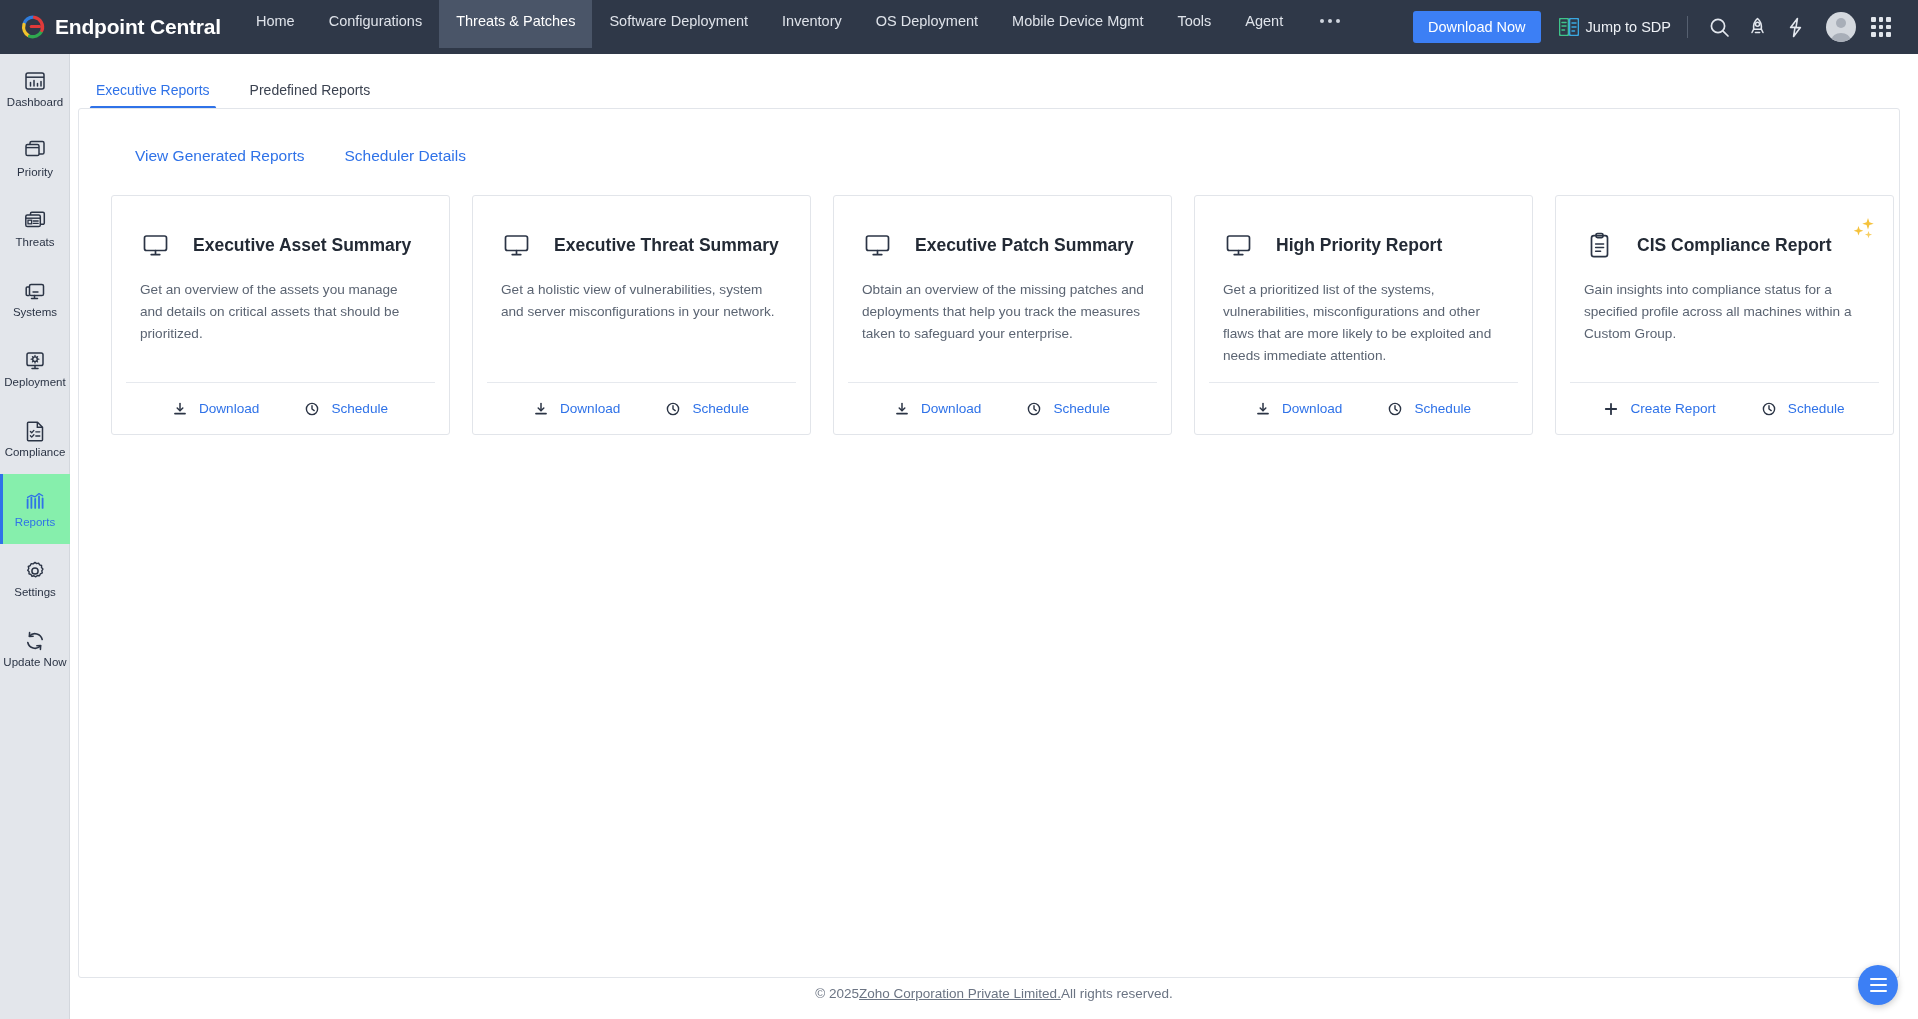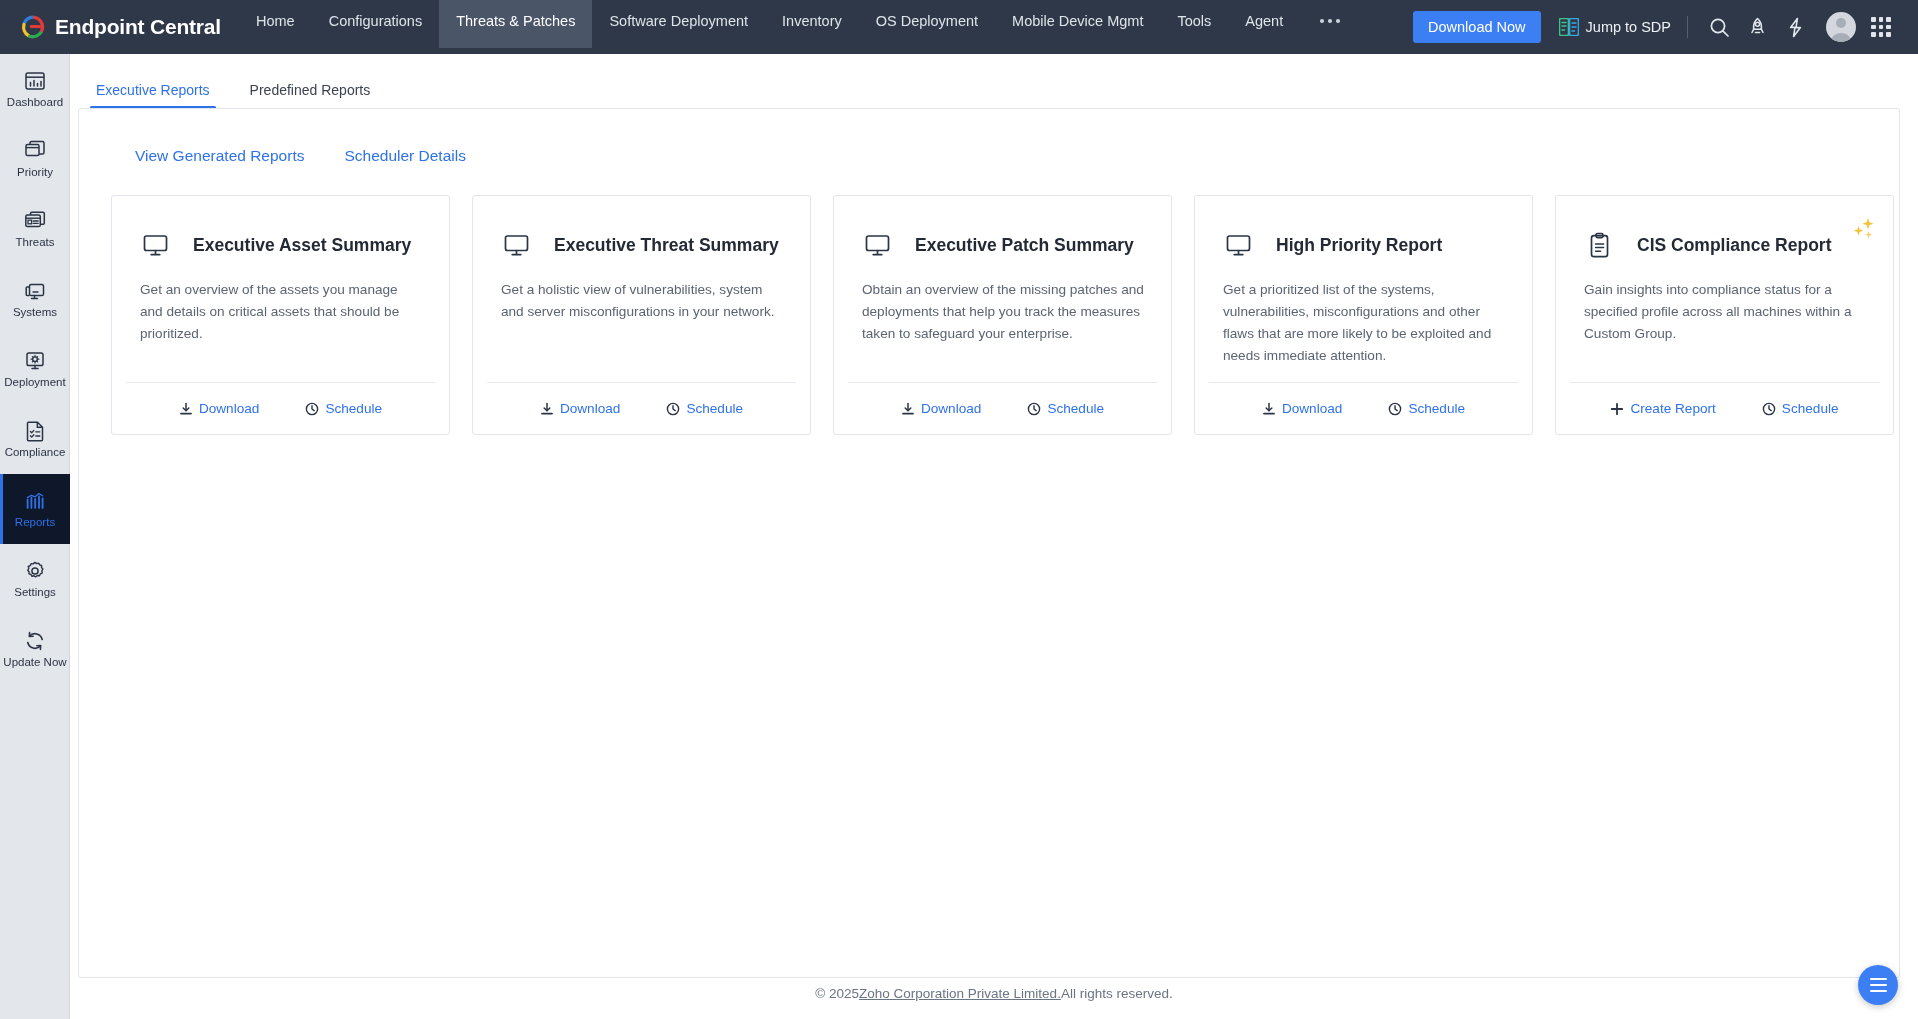--- a/index.html
+++ b/index.html
@@ -86,21 +86,21 @@
     z-index: 20;
   }
   .side-item {
     height: 70px; width: 70px;
     display: flex; flex-direction: column;
     align-items: center; justify-content: center;
     gap: 5px; cursor: pointer; position: relative;
     color: #2b3445;
   }
   .side-item .side-label { font-size: 11.5px; line-height: 1; }
-  .side-item.active { background: #0f172a; color: #2f72e8; }
+  .side-item.active { background: #86efac; color: #2f72e8; }
   .side-item.active::before {
     content:''; position:absolute; left:0; top:0; bottom:0;
     width:3px; background:#2f72e8;
   }
   .side-icon { width: 22px; height: 22px; display:flex; align-items:center; justify-content:center; }
 
   
   .main {
     position: absolute; top: 54px; left: 70px;
     width: 1848px; height: 965px;
@@ -159,21 +159,21 @@
     font-size: 13.6px; line-height: 22px; color: #5b6472;
   }
   .card-foot {
     margin-top: auto;
     border-top: 1px solid #e6e9ee;
     margin-left: 14px; margin-right: 14px;
     height: 52px;
     display: flex; align-items: center; justify-content: center; gap: 46px;
   }
   .cardlink {
-    display: flex; align-items: center; gap: 6px;
+    display: flex; align-items: center; gap: 12px;
     color: #2f72e8; font-size: 13.6px; cursor: pointer; white-space: nowrap;
   }
   .cardlink .li { width: 14px; height: 14px; display:flex; align-items:center; justify-content:center; flex:0 0 auto;}
   .sparkles { position: absolute; top: 18px; right: 12px; width: 34px; height: 34px; }
 
   
   .footer {
     position: absolute; bottom: 0; left: 70px;
     width: 1848px; height: 52px;
     display: flex; align-items: center; justify-content: center;

